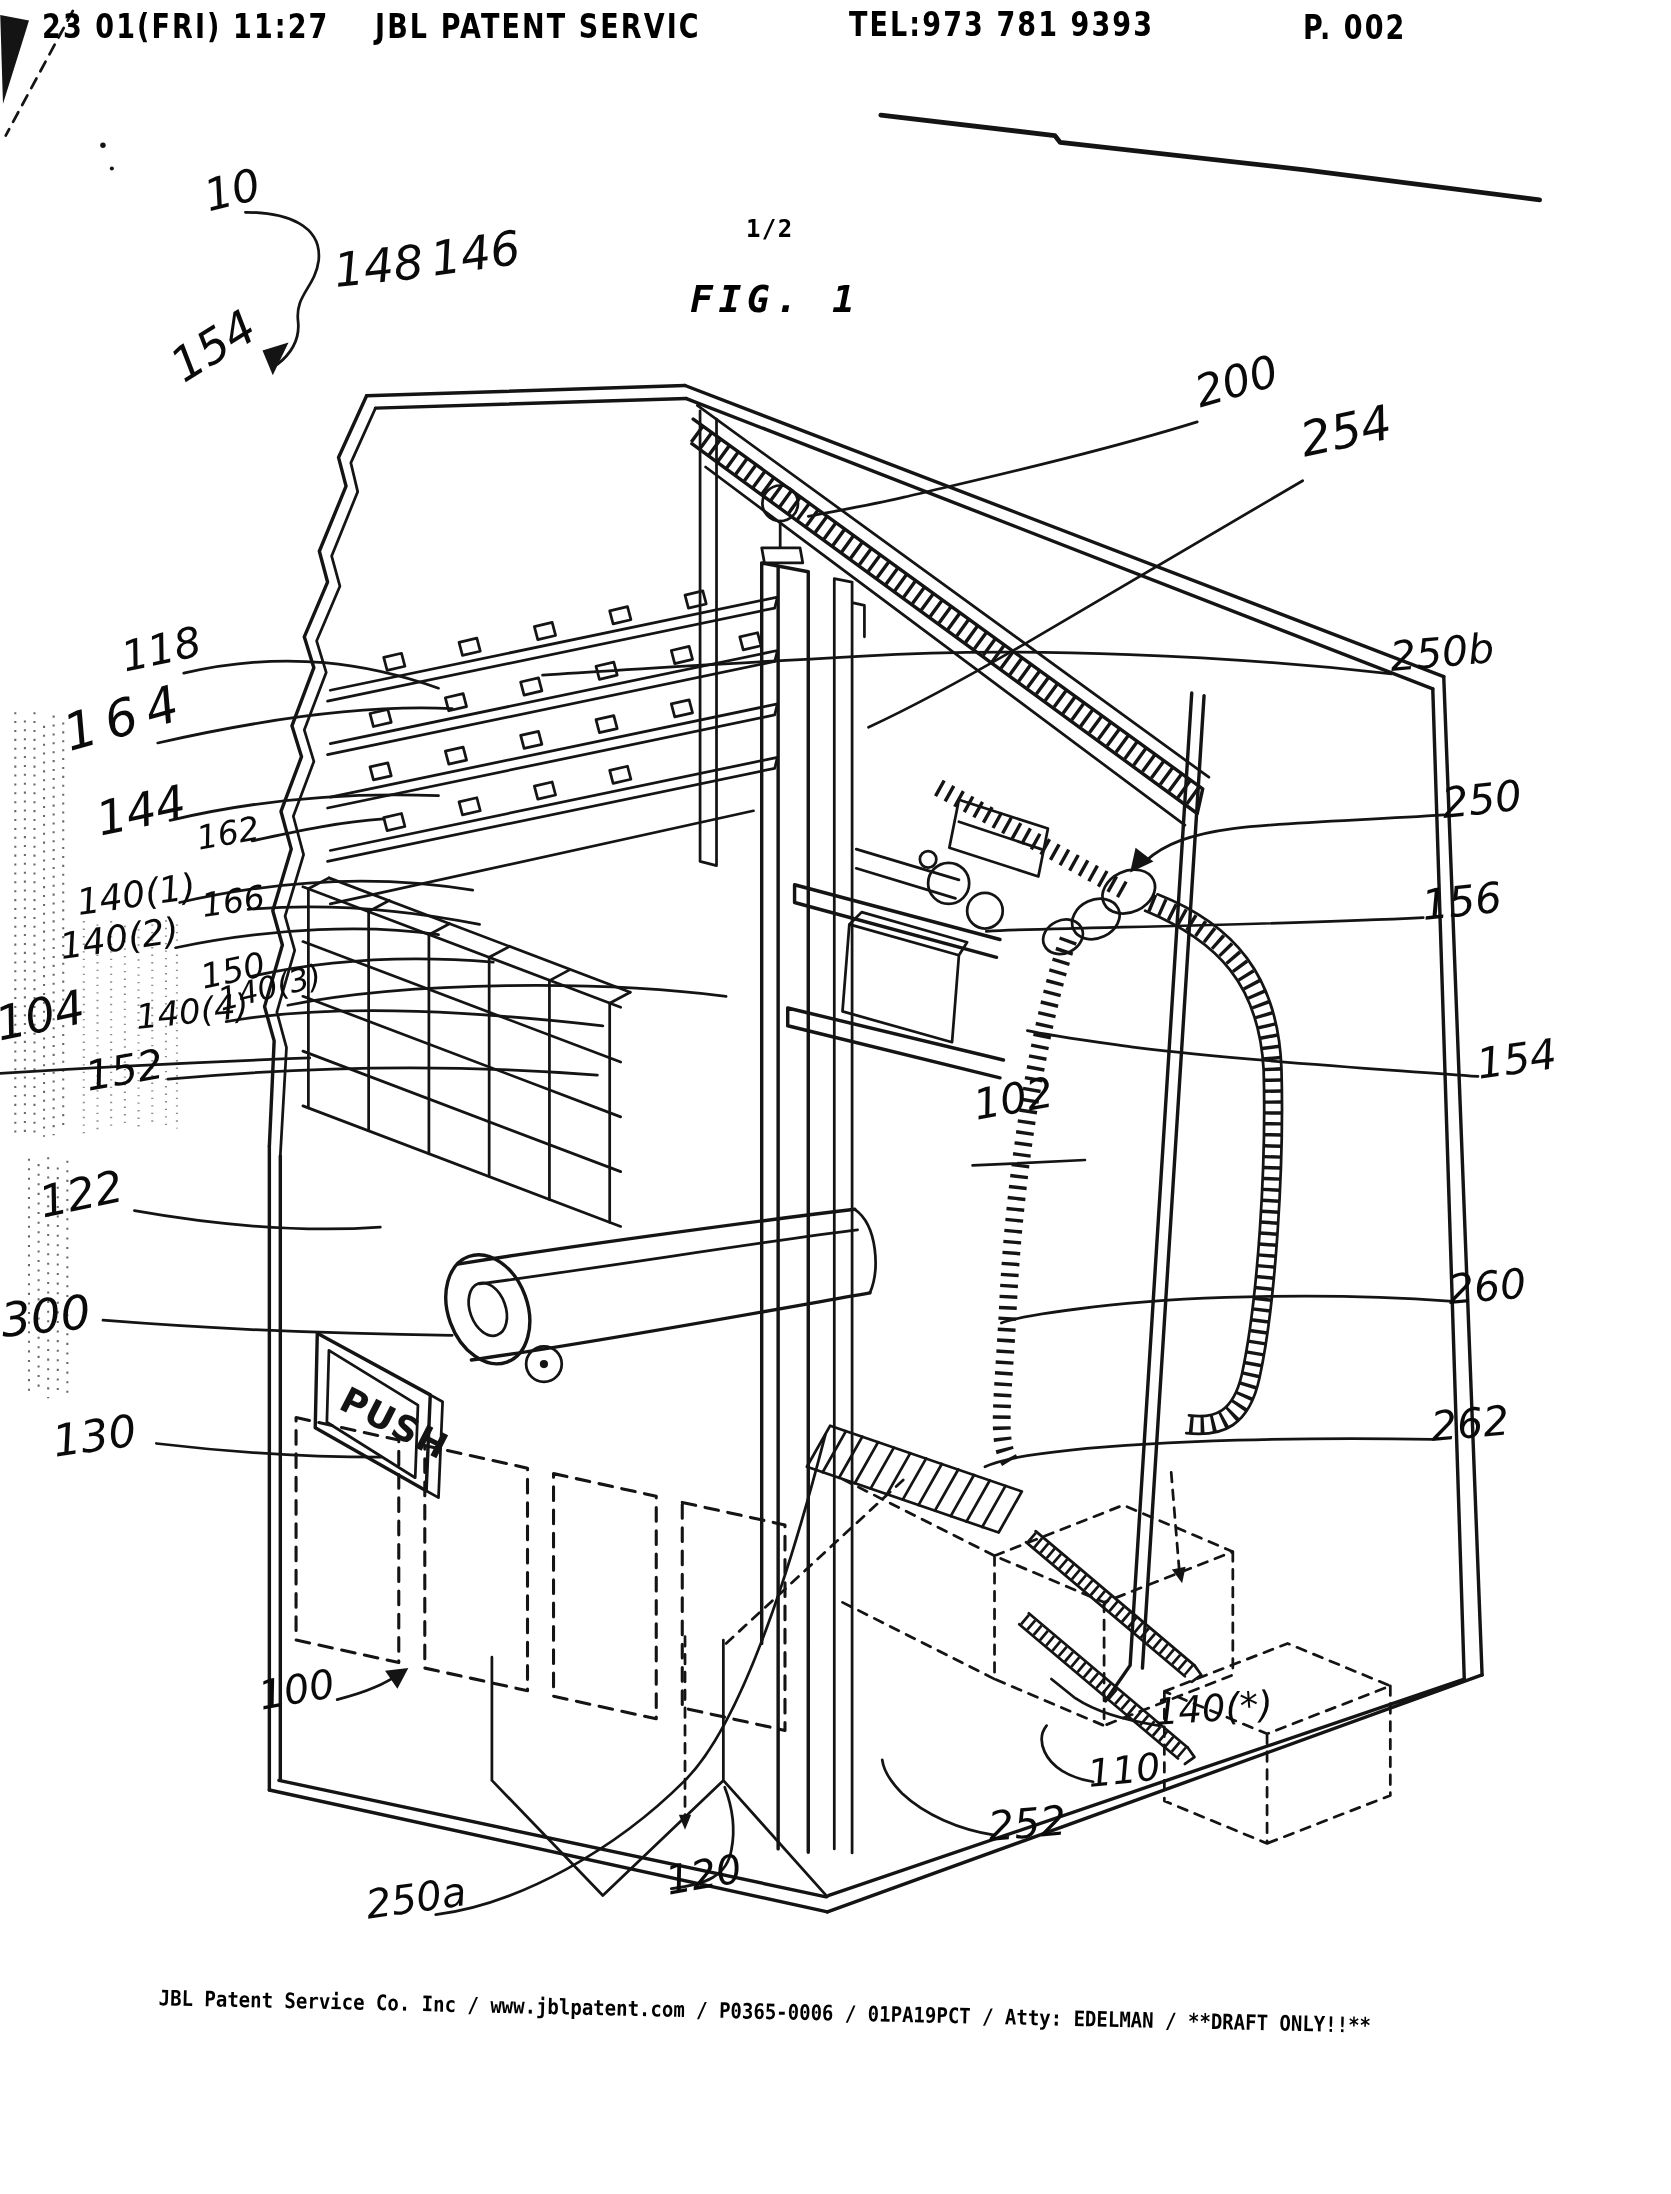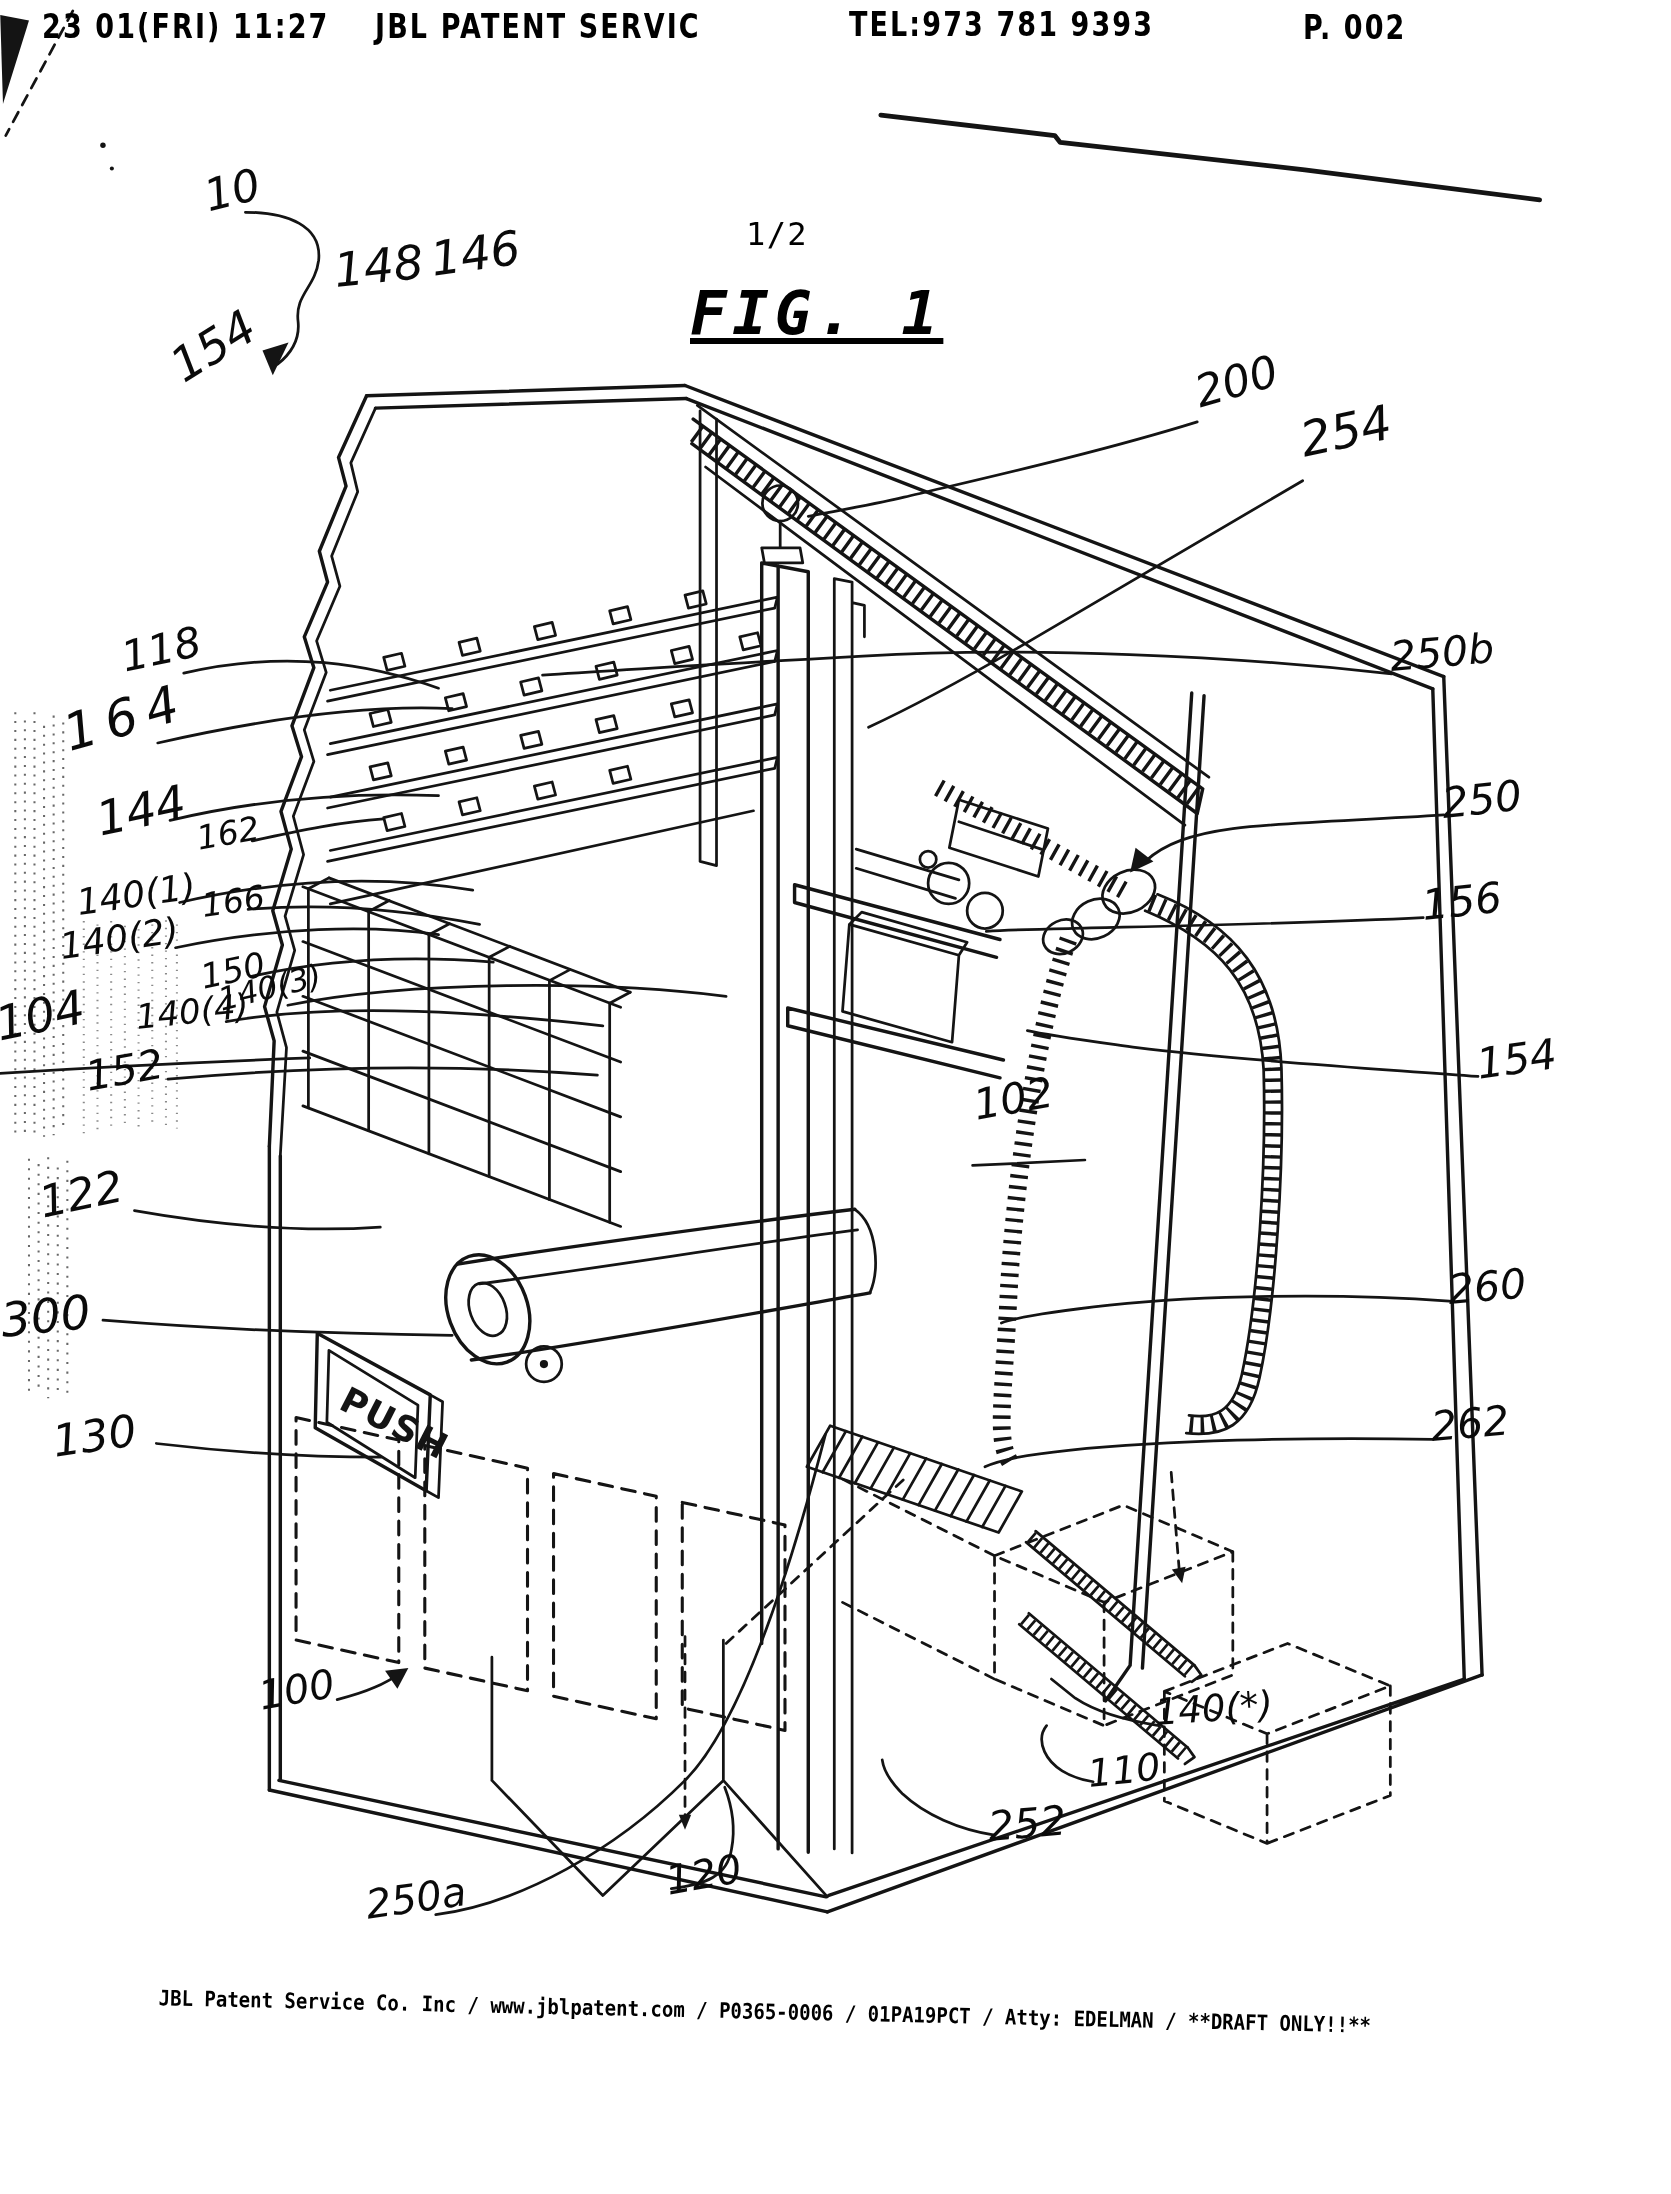--- a/index.html
+++ b/index.html
@@ -2,24 +2,24 @@
 <html style="font-size:11px"><head>
 <meta charset="utf-8">
 <style>
   html,body{margin:0;padding:0;background:#e8e8e8;}
   .page{position:relative;width:1672px;height:2194px;background:#ffffff;overflow:hidden;
         font-family:"DejaVu Sans",sans-serif;color:#000;}
   .layer{position:absolute;left:0;top:0;width:100%;height:100%;}
   .fax{position:absolute;font-family:"DejaVu Sans",sans-serif;font-weight:bold;
        font-size:27px;letter-spacing:2.1px;transform:scaleY(1.28);transform-origin:0 0;
        white-space:nowrap;color:#000;}
-  .sheetnum{position:absolute;font-family:"DejaVu Sans Mono",monospace;font-weight:normal;
-       font-size:32px;letter-spacing:1.4px;white-space:nowrap;}
+  .sheetnum{position:absolute;font-family:"DejaVu Sans Mono",monospace;font-weight:bold;
+       font-size:24px;letter-spacing:1.4px;white-space:nowrap;}
   .figtitle{position:absolute;font-family:"DejaVu Sans Mono",monospace;font-weight:bold;
-       font-style:italic;font-size:61px;letter-spacing:5.5px;white-space:nowrap;text-decoration:underline;}
+       font-style:italic;font-size:38px;letter-spacing:5.5px;white-space:nowrap;}
   .ref{position:absolute;font-family:"DejaVu Sans",sans-serif;font-style:italic;
        color:#0a0a0a;white-space:nowrap;transform-origin:0 50%;line-height:1;}
   .footer{position:absolute;left:159px;top:1985px;font-family:"DejaVu Sans Mono",monospace;
        font-weight:bold;font-size:19px;white-space:nowrap;transform:rotate(1.3deg) scaleY(1.12);
        transform-origin:0 0;letter-spacing:0px;}
   svg .ink{stroke:#141414;stroke-width:5;fill:none;stroke-linecap:round;stroke-linejoin:round;}
   svg .thin{stroke-width:4;}
   svg .dash{stroke-dasharray:20 14;stroke-width:4.5;}
   svg .hidden-dash{stroke-dasharray:14 12;stroke-width:4;}
   svg .rung{stroke-dasharray:5 11;fill:none;stroke:#141414;}

